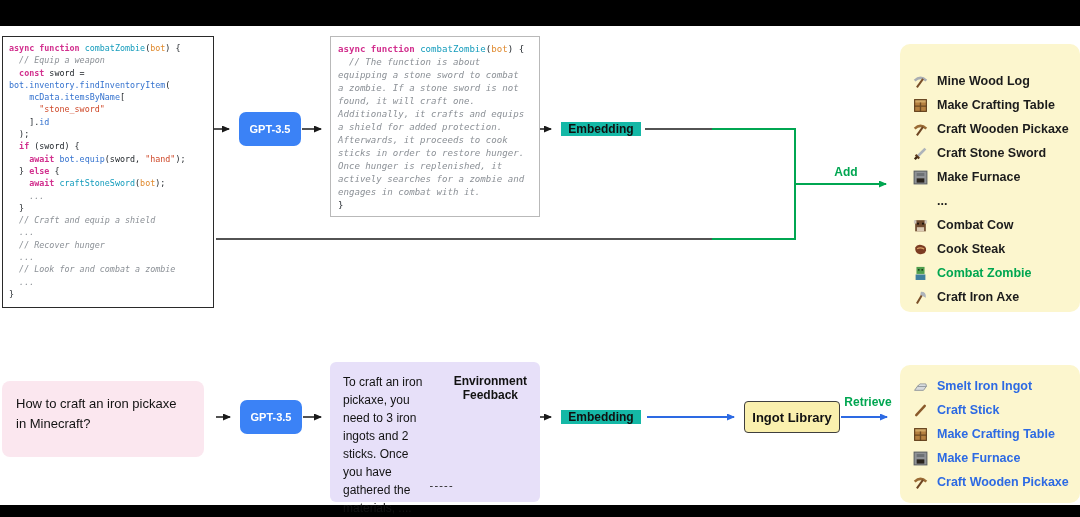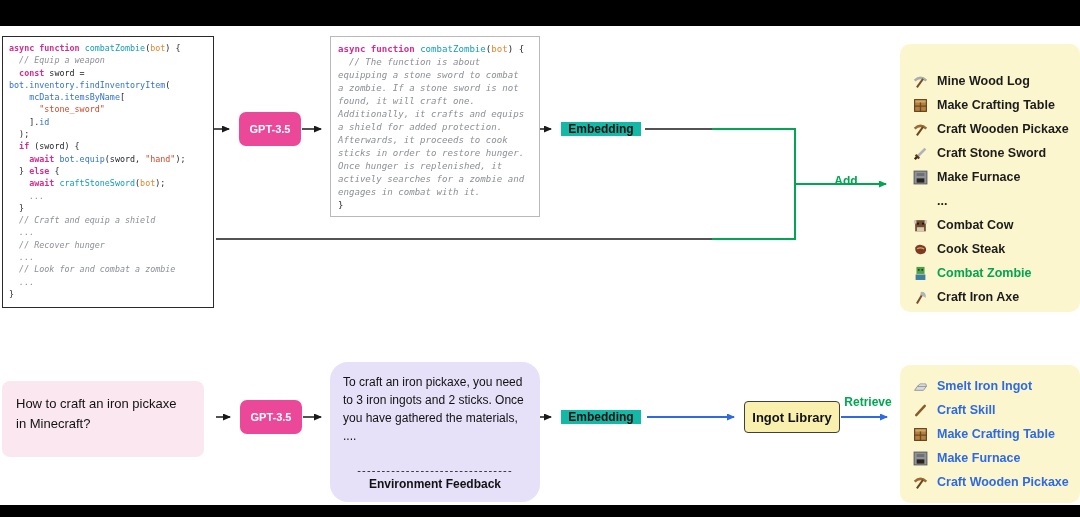--- a/index.html
+++ b/index.html
@@ -14,46 +14,46 @@
   #code-mid{left:330px;top:36px;width:210px;height:181px;font-size:9.1px;line-height:13px;padding:6px 7px;border-color:#b9b9b9}
   .cl{white-space:pre}
   .tk-kw{color:#d2308e;font-weight:bold}
   .tk-fn{color:#149cbc}
   .tk-prop{color:#3573cf}
   .tk-str{color:#cf4a2b}
   .tk-arg{color:#e08a2e}
   .tk-cm{color:#8b9096;font-style:italic}
   .tk-pl{color:#24292e}
 
-  .gpt{position:absolute;z-index:3;width:62px;height:34px;background:#ec4899;border-radius:7px;
+  .gpt{position:absolute;z-index:3;width:62px;height:34px;background:#3b82f6;border-radius:7px;
     color:#fff;font-weight:bold;font-size:11px;display:flex;align-items:center;justify-content:center}
   #gpt-top{left:239px;top:112px}
   #gpt-bottom{left:240px;top:400px}
 
   .embedding{position:absolute;z-index:3;width:80px;text-align:center;font-weight:bold;font-size:12px;color:#101010;background:#14b8a6}
   #embed-top{left:561px;top:122px}
   #embed-bottom{left:561px;top:410px}
 
   .flow-label{position:absolute;z-index:4;font-weight:bold;font-size:12px;color:#00a651;text-align:center}
-  #add-label{left:824px;top:174px;width:44px}
+  #add-label{left:824px;top:165px;width:44px}
   #retrieve-label{left:839px;top:395px;width:58px}
 
   .skill-panel{position:absolute;z-index:3;background:#fcf6ce;border-radius:10px}
   #panel-top{left:900px;top:44px;width:180px;height:268px;padding:25px 12px}
   #panel-bottom{left:900px;top:365px;width:180px;height:138px;padding:9px 12px}
   .skill-row{display:flex;align-items:center;height:24px;gap:8px}
   .skill-icon{width:17px;height:17px;flex:0 0 17px;display:flex;align-items:center;justify-content:center}
   .skill-icon svg{width:100%;height:100%;display:block}
   .skill-label{font-size:12.5px;font-weight:bold;color:#1c1c1c;white-space:nowrap}
 
   #prompt-box{position:absolute;z-index:3;left:2px;top:381px;width:202px;height:76px;background:#fbe7ef;
     border-radius:8px;padding:13px 14px;font-size:13px;line-height:1.55;color:#121212}
 
   #feedback-box{position:absolute;z-index:3;left:330px;top:362px;width:210px;height:140px;background:#e7e0f9;
-    border-radius:18px;padding:11px 13px;display:flex;flex-direction:column;color:#121212}
+    border-radius:6px;padding:11px 13px;display:flex;flex-direction:row;color:#121212}
   .fb-text{font-size:12px;line-height:1.5}
   .fb-divider{margin-top:auto;font-size:11px;letter-spacing:1.2px;text-align:center;white-space:nowrap;overflow:hidden;color:#222}
   .fb-caption{font-weight:bold;font-size:12px;text-align:center;margin-top:1px}
 
   #skill-library{position:absolute;z-index:3;left:744px;top:401px;width:96px;height:32px;background:#faf0ae;
     border:1.6px solid #3f3f3f;border-radius:4px;display:flex;align-items:center;justify-content:center;
     font-weight:bold;font-size:13px;color:#111}
 </style>
 </head>
 <body>
@@ -211,21 +211,21 @@
         </svg>
       </span>
       <span class="skill-label" style="color: rgb(45, 106, 227);">Smelt Iron Ingot</span>
     </div>
     <div class="skill-row">
       <span class="skill-icon">
         <svg viewBox="0 0 16 16">
           <line x1="4" y1="12.4" x2="12" y2="3.6" stroke="#8a5a2b" stroke-width="2.3" stroke-linecap="round"></line>
         </svg>
       </span>
-      <span class="skill-label" style="color: rgb(45, 106, 227);">Craft Skill</span>
+      <span class="skill-label" style="color: rgb(45, 106, 227);">Craft Stick</span>
     </div>
     <div class="skill-row">
       <span class="skill-icon">
         <svg viewBox="0 0 16 16">
           <rect x="2" y="2" width="12" height="12" fill="#b5803f"></rect>
           <rect x="2" y="2" width="12" height="3.2" fill="#d2a866"></rect>
           <path d="M2 8.6 H14 M8 5.2 V14" stroke="#6e4a22" stroke-width="1.3" fill="none"></path>
           <rect x="2.5" y="2.5" width="11" height="11" fill="none" stroke="#5d3d1c" stroke-width="1"></rect>
         </svg>
       </span>

